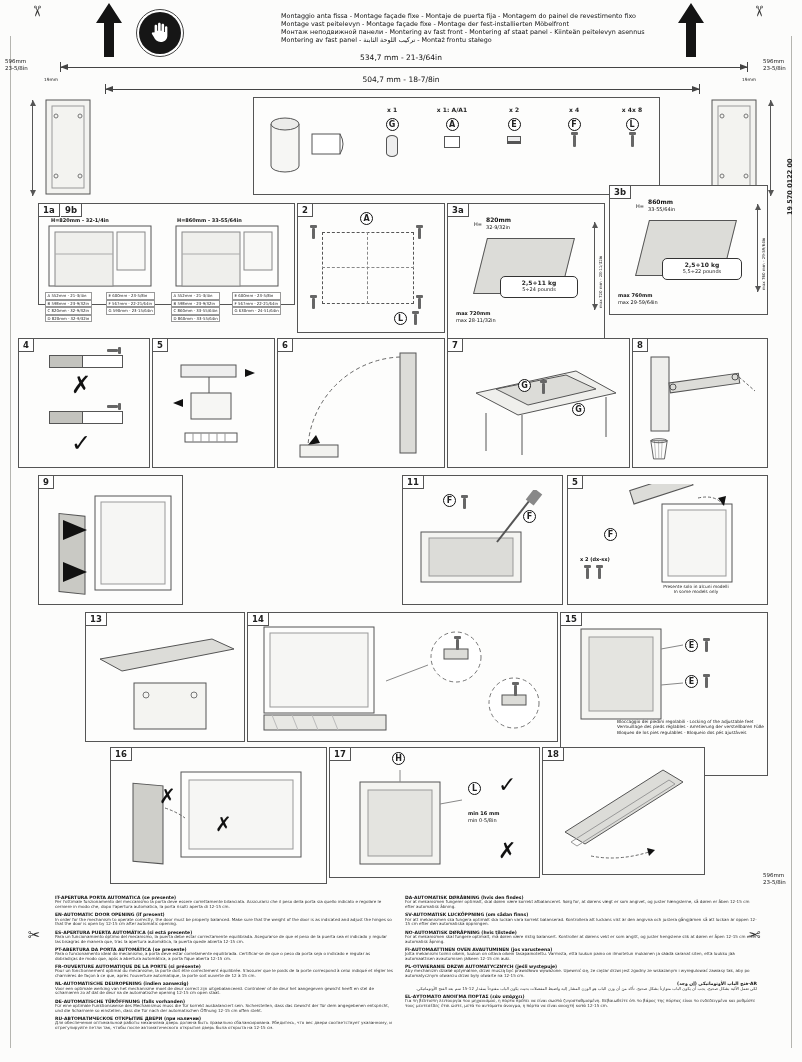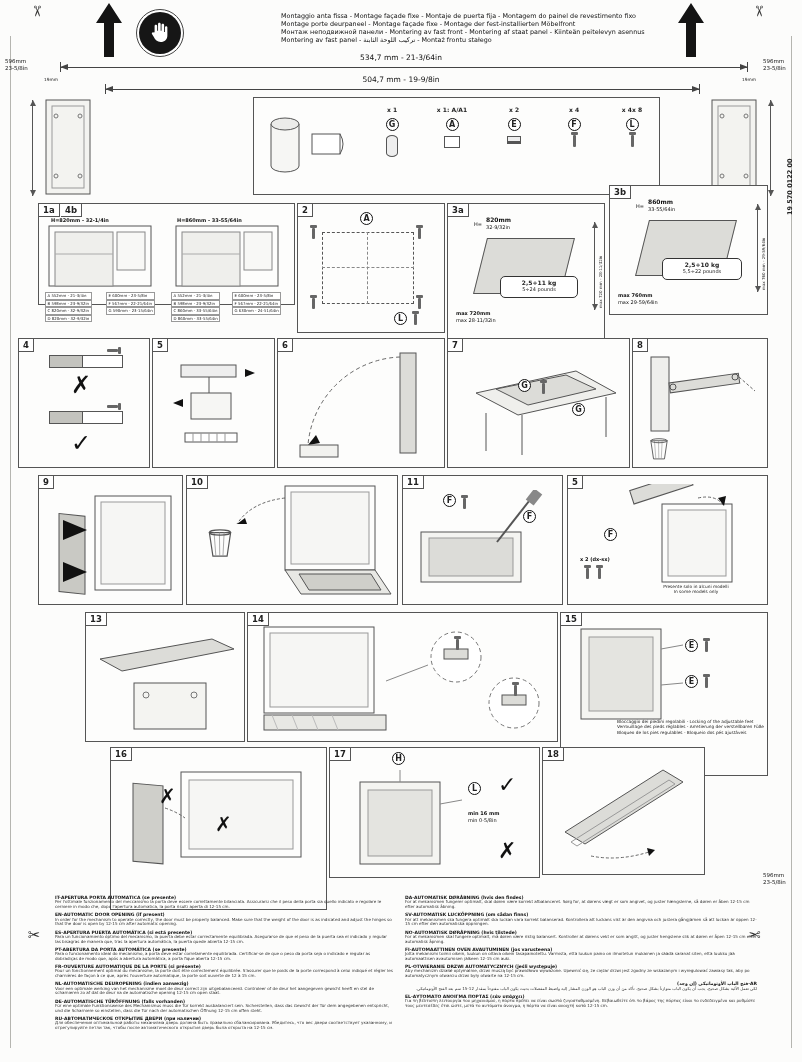--- a/index.html
+++ b/index.html
@@ -79,30 +79,30 @@
   <div class="abs" style="left:136px;top:9px;width:48px;height:48px;border:1.5px solid #444;border-radius:50%;background:#fff;padding:2px">
     <div style="width:100%;height:100%;border-radius:50%;background:#161616;display:flex;align-items:center;justify-content:center">
       <svg width="26" height="26" viewBox="0 0 24 24">
           <path d="M7 11V5.5c0-1.6 2.4-1.6 2.4 0V10h.8V3.8c0-1.6 2.4-1.6 2.4 0V10h.8V4.6c0-1.6 2.4-1.6 2.4 0V11h.8V6.8c0-1.4 2.2-1.4 2.2 0v7.4c0 3.6-2.5 6-6.2 6-3.2 0-5.1-1.7-6.3-4.4L4.6 13c-.6-1.3.9-2.3 1.8-1.3z" fill="#fff"></path>
         </svg>
     </div>
   </div>
 
   <div class="abs" style="left:281px;top:12px">
     <div class="title-line">Montaggio anta fissa - Montage façade fixe - Montaje de puerta fija - Montagem do painel de revestimento fixo</div>
-    <div class="title-line">Montage porte deurpaneel - Montage façade fixe - Montage der fest-installierten Möbelfront</div>
+    <div class="title-line">Montage vast peitelevyn - Montage façade fixe - Montage der fest-installierten Möbelfront</div>
     <div class="title-line">Монтаж неподвижной панели - Montering av fast front - Montering af staat panel - Kiinteän peitelevyn asennus</div>
     <div class="title-line">Montering av fast panel - تركيب اللوحة الثابتة - Montaż frontu stałego</div>
   </div>
 
   <div class="dim-label" style="left:0;right:0;top:53px;text-align:center">534,7 mm - 21-3/64in</div>
   <div class="dim-line" style="left:60px;top:67px;width:688px"></div>
   <div class="tick" style="left:60px;top:62px"></div>
   <div class="tick" style="left:747px;top:62px"></div>
-  <div class="dim-label" style="left:0;right:0;top:75px;text-align:center">504,7 mm - 19-9/8in</div>
+  <div class="dim-label" style="left:0;right:0;top:75px;text-align:center">504,7 mm - 18-7/8in</div>
   <div class="dim-line" style="left:105px;top:89px;width:595px"></div>
   <div class="tick" style="left:105px;top:84px"></div>
   <div class="tick" style="left:699px;top:84px"></div>
   <div class="tiny" style="left:44px;top:77px">19mm</div>
   <div class="tiny" style="left:742px;top:77px">19mm</div>
 
   <div class="sidedim" style="left:5px;top:58px">
     <div>596mm</div>
     <div>23-5/8in</div>
   </div>
@@ -167,21 +167,21 @@
     </div>
     <div class="pcol" style="left:350px">
       <div class="pqty">x 4x 8</div>
       <div class="pcirc">L</div>
       <div class="screwc"></div>
     </div>
   </div>
 
   <div class="sb" style="left:38px;top:203px;width:257px;height:102px">
     <span class="sb-num">1a</span>
-    <span class="sb-num" style="left:22px">4b</span>
+    <span class="sb-num" style="left:22px">9b</span>
     <div class="lbl5" style="left:12px;top:13px;font-weight:bold">H=820mm - 32-1/4in</div>
     <svg class="abs" style="left:8px;top:20px" width="110" height="64">
       <rect x="2" y="2" width="102" height="60" fill="none" stroke="#555"></rect>
       <rect x="8" y="8" width="58" height="54" fill="#efefec" stroke="#888"></rect>
       <rect x="70" y="8" width="28" height="38" fill="#f8f8f6" stroke="#888"></rect>
       <line x1="8" y1="30" x2="66" y2="30" stroke="#aaa"></line>
     </svg>
     <div class="lbl5" style="left:138px;top:13px;font-weight:bold">H=860mm - 33-55/64in</div>
     <svg class="abs" style="left:135px;top:20px" width="110" height="64">
       <rect x="2" y="2" width="102" height="60" fill="none" stroke="#555"></rect>
@@ -332,38 +332,20 @@
     <span class="sb-num">9</span>
     <svg class="abs" style="left:6px;top:10px" width="133" height="112">
       <rect x="50" y="10" width="76" height="94" fill="none" stroke="#555"></rect>
       <rect x="56" y="16" width="64" height="82" fill="#f6f6f4" stroke="#999"></rect>
       <rect x="14" y="26" width="26" height="78" fill="#c9c9c4" stroke="#555" transform="skewY(6)"></rect>
       <polygon points="18,34 42,44 18,54" fill="#111"></polygon>
       <polygon points="18,76 42,86 18,96" fill="#111"></polygon>
     </svg>
   </div>
 
-  <div class="sb" style="left:186px;top:475px;width:212px;height:130px">
-    <span class="sb-num">10</span>
-    <svg class="abs" style="left:20px;top:50px" width="26" height="32" viewBox="0 0 22 26">
-      <path d="M2 5 L20 5 L17 25 L5 25 Z" fill="none" stroke="#555"></path>
-      <path d="M6 5 L7.5 25 M10.5 5 L10.8 25 M14.5 5 L13.5 25" stroke="#999" stroke-width="0.7"></path>
-      <ellipse cx="11" cy="5" rx="9" ry="2.2" fill="none" stroke="#555"></ellipse>
-    </svg>
-    <svg class="abs" style="left:44px;top:16px" width="60" height="40">
-      <path d="M54 6 Q20 10 6 32" fill="none" stroke="#666" stroke-dasharray="3 2"></path>
-      <polygon points="6,32 14,26 16,32" fill="#111"></polygon>
-    </svg>
-    <svg class="abs" style="left:92px;top:6px" width="114" height="120">
-      <rect x="6" y="4" width="90" height="84" fill="none" stroke="#555"></rect>
-      <rect x="12" y="10" width="78" height="72" fill="#f6f6f4" stroke="#999"></rect>
-      <polygon points="6,88 96,88 112,112 22,112" fill="#e8e8e4" stroke="#555"></polygon>
-      <polygon points="20,92 92,92 102,108 30,108" fill="#cfcfca" stroke="#555"></polygon>
-    </svg>
-  </div>
 
   <div class="sb" style="left:402px;top:475px;width:161px;height:130px">
     <span class="sb-num">11</span>
     <svg class="abs" style="left:8px;top:14px" width="146" height="108">
       <rect x="10" y="42" width="100" height="50" fill="#f4f4f1" stroke="#555"></rect>
       <rect x="18" y="48" width="84" height="38" fill="#dcdcd8" stroke="#999"></rect>
       <line x1="122" y1="6" x2="86" y2="52" stroke="#555" stroke-width="2"></line>
       <rect x="118" y="0" width="10" height="14" fill="#888" transform="rotate(38 123 7)"></rect>
     </svg>
     <div class="circ" style="left:40px;top:18px">F</div>
@@ -432,21 +414,21 @@
     <div class="circ" style="left:124px;top:62px">E</div>
     <div class="screw" style="left:144px;top:28px"></div>
     <div class="screw" style="left:144px;top:64px"></div>
     <div class="tiny" style="left:56px;top:106px;width:148px">
       <div>Bloccaggio dei piedini regolabili - Locking of the adjustable feet</div>
       <div>Verrouillage des pieds réglables - Arretierung der verstellbaren Füße</div>
       <div>Bloqueo de los pies regulables - Bloqueio dos pés ajustáveis</div>
     </div>
   </div>
 
-  <div class="sb" style="left:110px;top:747px;width:217px;height:163px">
+  <div class="sb" style="left:110px;top:747px;width:217px;height:137px">
     <span class="sb-num">16</span>
     <svg class="abs" style="left:8px;top:10px" width="200" height="115">
       <rect x="62" y="14" width="120" height="85" fill="none" stroke="#555"></rect>
       <rect x="70" y="22" width="104" height="69" fill="#f6f6f4" stroke="#999"></rect>
       <rect x="14" y="24" width="30" height="78" fill="#cfcfca" stroke="#555" transform="skewY(5)"></rect>
       <path d="M46 50 Q58 54 66 60" fill="none" stroke="#666" stroke-dasharray="3 2"></path>
     </svg>
     <div class="mark" style="left:48px;top:38px;font-size:20px">✗</div>
     <div class="mark" style="left:104px;top:66px;font-size:20px">✗</div>
   </div>

